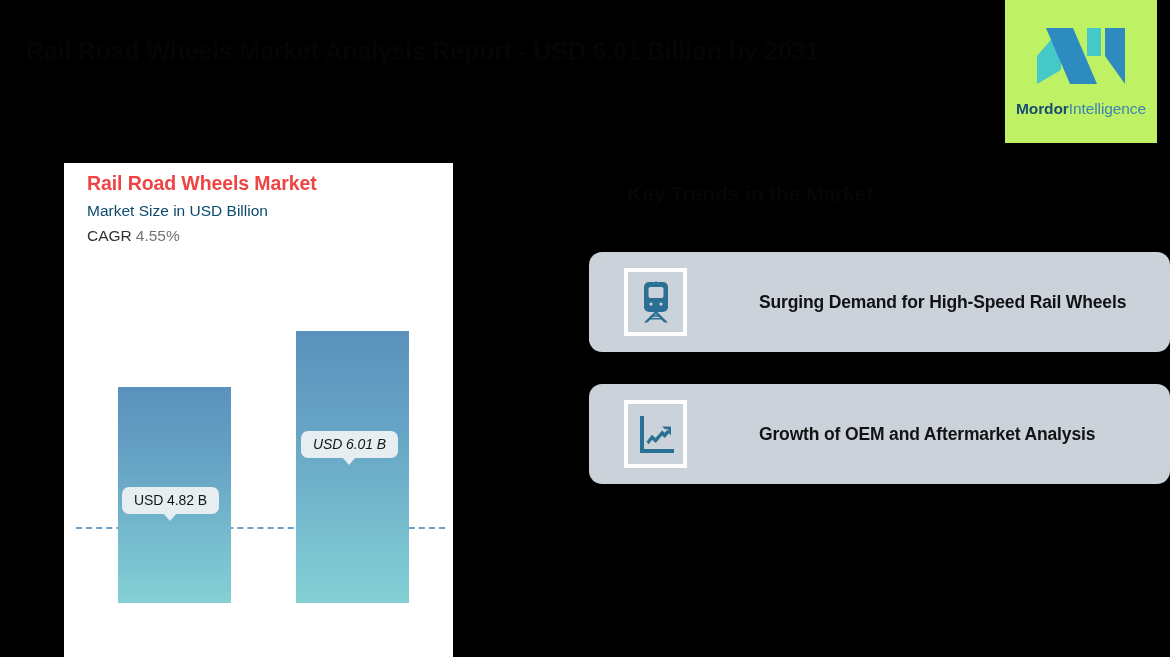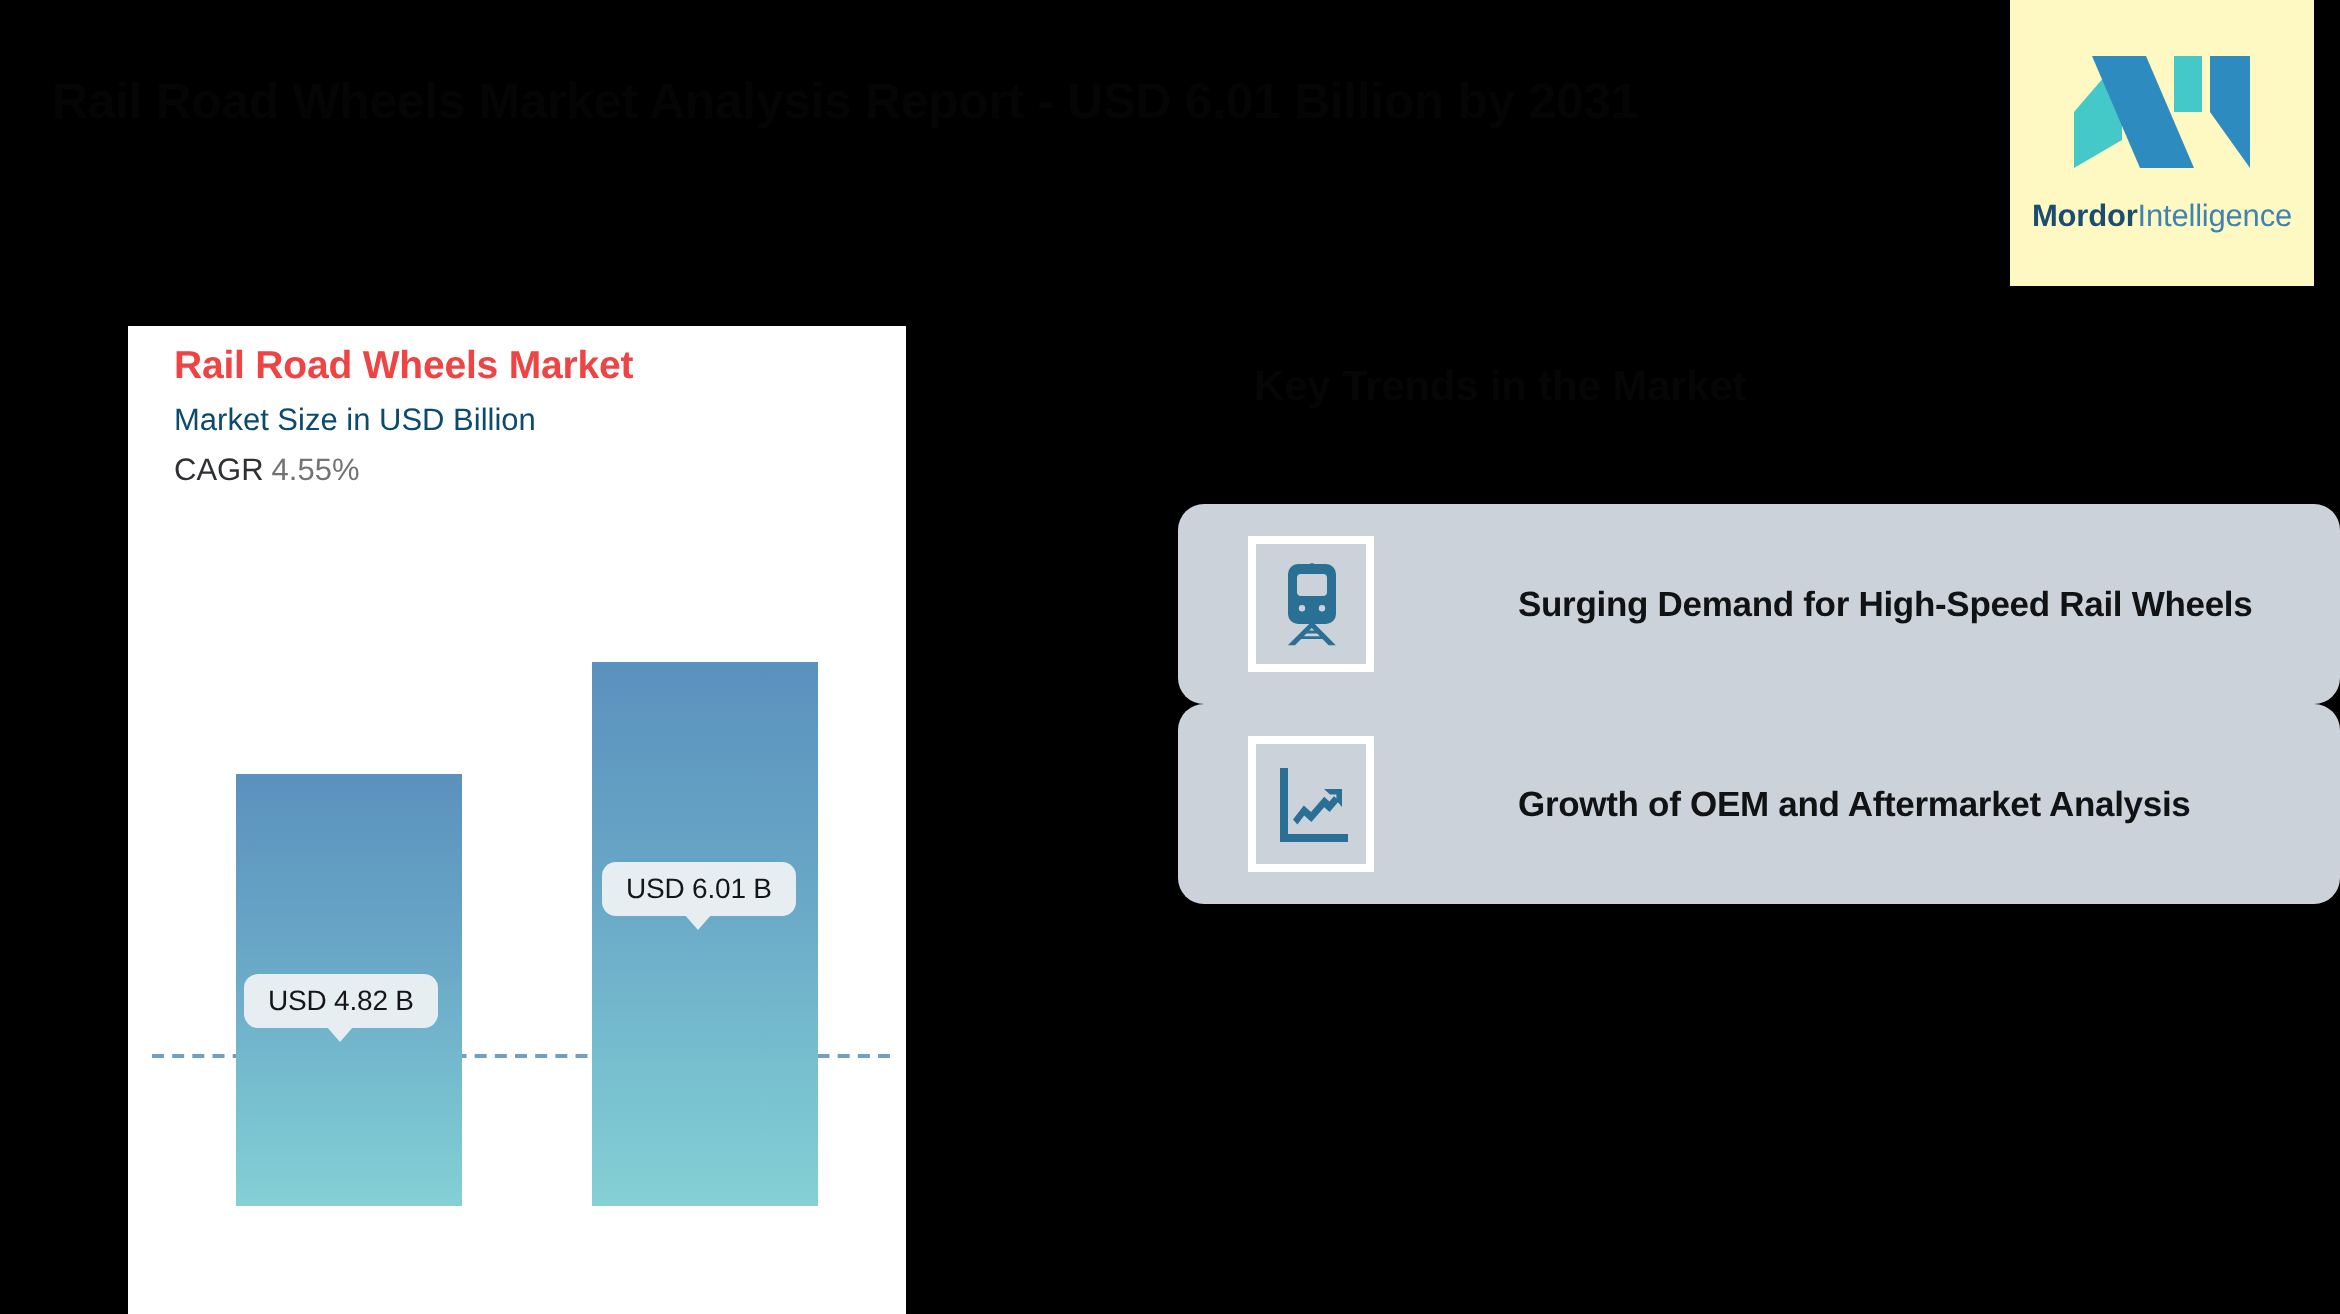--- a/index.html
+++ b/index.html
@@ -25,21 +25,21 @@
     color: #050505;
     letter-spacing: -0.2px;
   }
 
   .logo-box {
     position: absolute;
     left: 1005px;
     top: 0px;
     width: 152px;
     height: 143px;
-    background: #fef9c3;
+    background: #bef264;
     display: flex;
     flex-direction: column;
     align-items: center;
     justify-content: center;
     gap: 16px;
   }
   .logo-mark { width: 92px; height: 58px; display: block; }
   .logo-text {
     font-size: 15.5px;
     white-space: nowrap;
@@ -125,21 +125,21 @@
     position: absolute;
     bottom: -7px;
     left: 50%;
     margin-left: -7px;
     width: 0; height: 0;
     border-left: 7px solid transparent;
     border-right: 7px solid transparent;
     border-top: 8px solid #e7eef1;
   }
   .bubble-1 { left: 58px;  top: 214px; }
-  .bubble-2 { left: 237px; top: 158px; }
+  .bubble-2 { left: 237px; top: 158px; font-style: italic; }
 
   
   .panel-heading {
     position: absolute;
     left: 627px;
     top: 182px;
     font-size: 21px;
     font-weight: 700;
     color: #060606;
     letter-spacing: -0.1px;
@@ -150,20 +150,21 @@
     left: 589px;
     top: 252px;
     width: 581px;
   }
   .trend-card {
     position: relative;
     width: 581px;
     height: 100px;
     background: #ccd2da;
     border-radius: 13px;
+    margin-bottom: 32px;
     display: flex;
     align-items: center;
   }
   .icon-frame {
     margin-left: 35px;
     width: 63px;
     height: 68px;
     background: #ccd2da;
     border: 4px solid #ffffff;
     display: flex;

